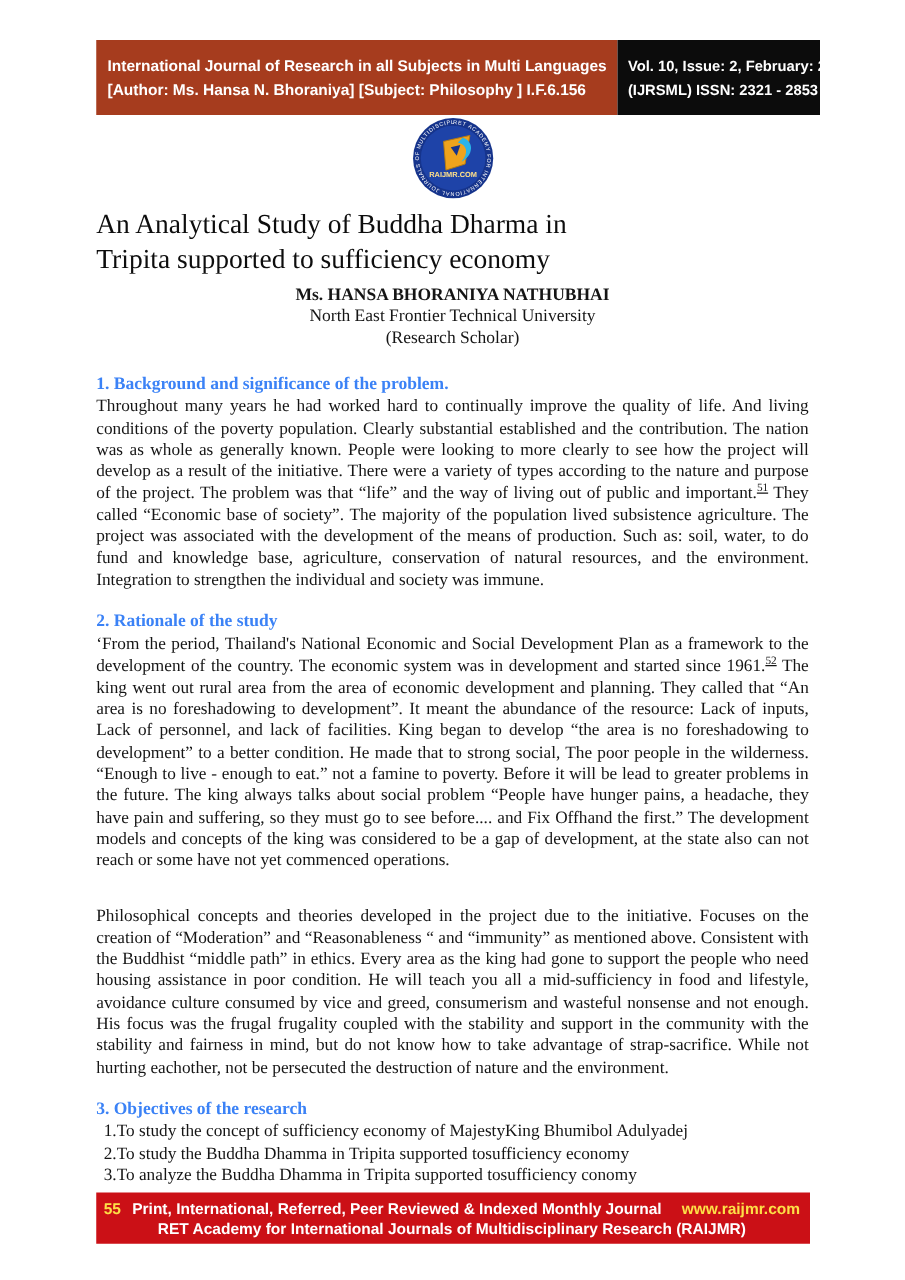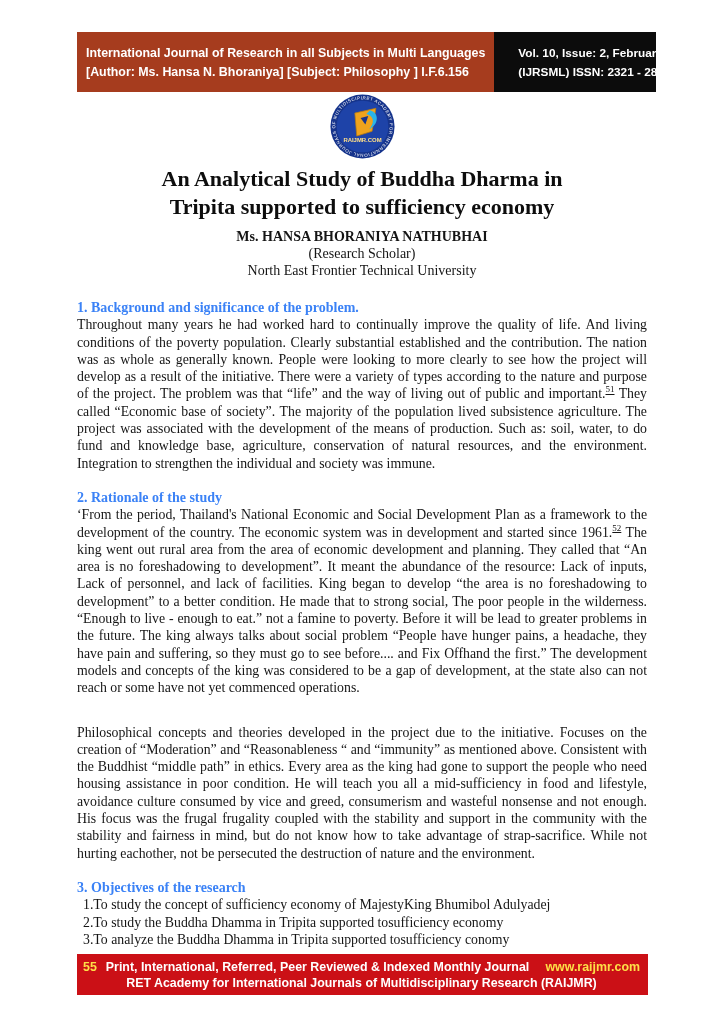--- a/index.html
+++ b/index.html
@@ -16,32 +16,32 @@
     display: flex; width: 100%; height: 60px;
     font-family: "Liberation Sans", sans-serif; font-weight: bold;
     font-size: 12.4px; color: #ffffff;
   }
   .band-left {
     flex: 1; background: #a63c1e; padding: 7px 9px;
     display: flex; flex-direction: column; justify-content: center; gap: 5px;
     white-space: nowrap;
   }
   .band-right {
-    width: 162px; background: #0c0c0c; padding: 7px 24px;
+    width: 162px; background: #0c0c0c; padding: 7px 8px;
     display: flex; flex-direction: column; justify-content: center; gap: 5px;
     text-align: center; font-size: 11.8px; white-space: nowrap;
   }
 
   
   .logo-row { display: flex; justify-content: center; margin-top: 1px; height: 67px; }
   .logo { width: 67px; height: 67px; }
 
   
   .title {
-    margin: 5px 0 0 0; text-align: center; font-size: 22px; font-weight: bold;
+    margin: 5px 0 0 0; font-size: 22px; font-weight: normal;
     line-height: 28px; color: #0d0d0d;
   }
   .title span { display: block; }
   .author { margin-top: 7px; text-align: center; font-size: 14px; line-height: 17px; }
   .author-name { font-weight: bold; }
 
   
   .body-text { margin-top: 3px; font-size: 13.8px; line-height: 17.3px; }
   .section-heading {
     font-size: 14px; font-weight: bold; margin: 17px 0 0 0; color: #3b82f6;
@@ -100,22 +100,22 @@
       </svg>
     </div>
 
     <h1 class="title">
       <span>An Analytical Study of Buddha Dharma in</span>
       <span>Tripita supported to sufficiency economy</span>
     </h1>
 
     <div class="author">
       <div class="author-name">Ms. HANSA BHORANIYA NATHUBHAI</div>
+      <div>North East Frontier Technical University</div>
       <div>(Research Scholar)</div>
-      <div>North East Frontier Technical University</div>
     </div>
 
     <div class="body-text">
       <h2 class="section-heading" style="margin-top:20px">1. Background and significance of the problem.</h2>
       <p>Throughout many years he had worked hard to continually improve the quality of life. And living conditions of the poverty population. Clearly substantial established and the contribution. The nation was as whole as generally known. People were looking to more clearly to see how the project will develop as a result of the initiative. There were a variety of types according to the nature and purpose of the project. The problem was that “life” and the way of living out of public and important.<sup>51</sup> They called “Economic base of society”. The majority of the population lived subsistence agriculture. The project was associated with the development of the means of production. Such as: soil, water, to do fund and knowledge base, agriculture, conservation of natural resources, and the environment. Integration to strengthen the individual and society was immune.</p>
 
       <h2 class="section-heading">2. Rationale of the study</h2>
       <p>‘From the period, Thailand's National Economic and Social Development Plan as a framework to the development of the country. The economic system was in development and started since 1961.<sup>52</sup> The king went out rural area from the area of economic development and planning. They called that “An area is no foreshadowing to development”. It meant the abundance of the resource: Lack of inputs, Lack of personnel, and lack of facilities. King began to develop “the area is no foreshadowing to development” to a better condition. He made that to strong social, The poor people in the wilderness. “Enough to live - enough to eat.” not a famine to poverty. Before it will be lead to greater problems in the future. The king always talks about social problem “People have hunger pains, a headache, they have pain and suffering, so they must go to see before.... and Fix Offhand the first.” The development models and concepts of the king was considered to be a gap of development, at the state also can not reach or some have not yet commenced operations.</p>
       <p class="gap-before">Philosophical concepts and theories developed in the project due to the initiative. Focuses on the creation of “Moderation” and “Reasonableness “ and “immunity” as mentioned above. Consistent with the Buddhist “middle path” in ethics. Every area as the king had gone to support the people who need housing assistance in poor condition. He will teach you all a mid-sufficiency in food and lifestyle, avoidance culture consumed by vice and greed, consumerism and wasteful nonsense and not enough. His focus was the frugal frugality coupled with the stability and support in the community with the stability and fairness in mind, but do not know how to take advantage of strap-sacrifice. While not hurting eachother, not be persecuted the destruction of nature and the environment.</p>
 

